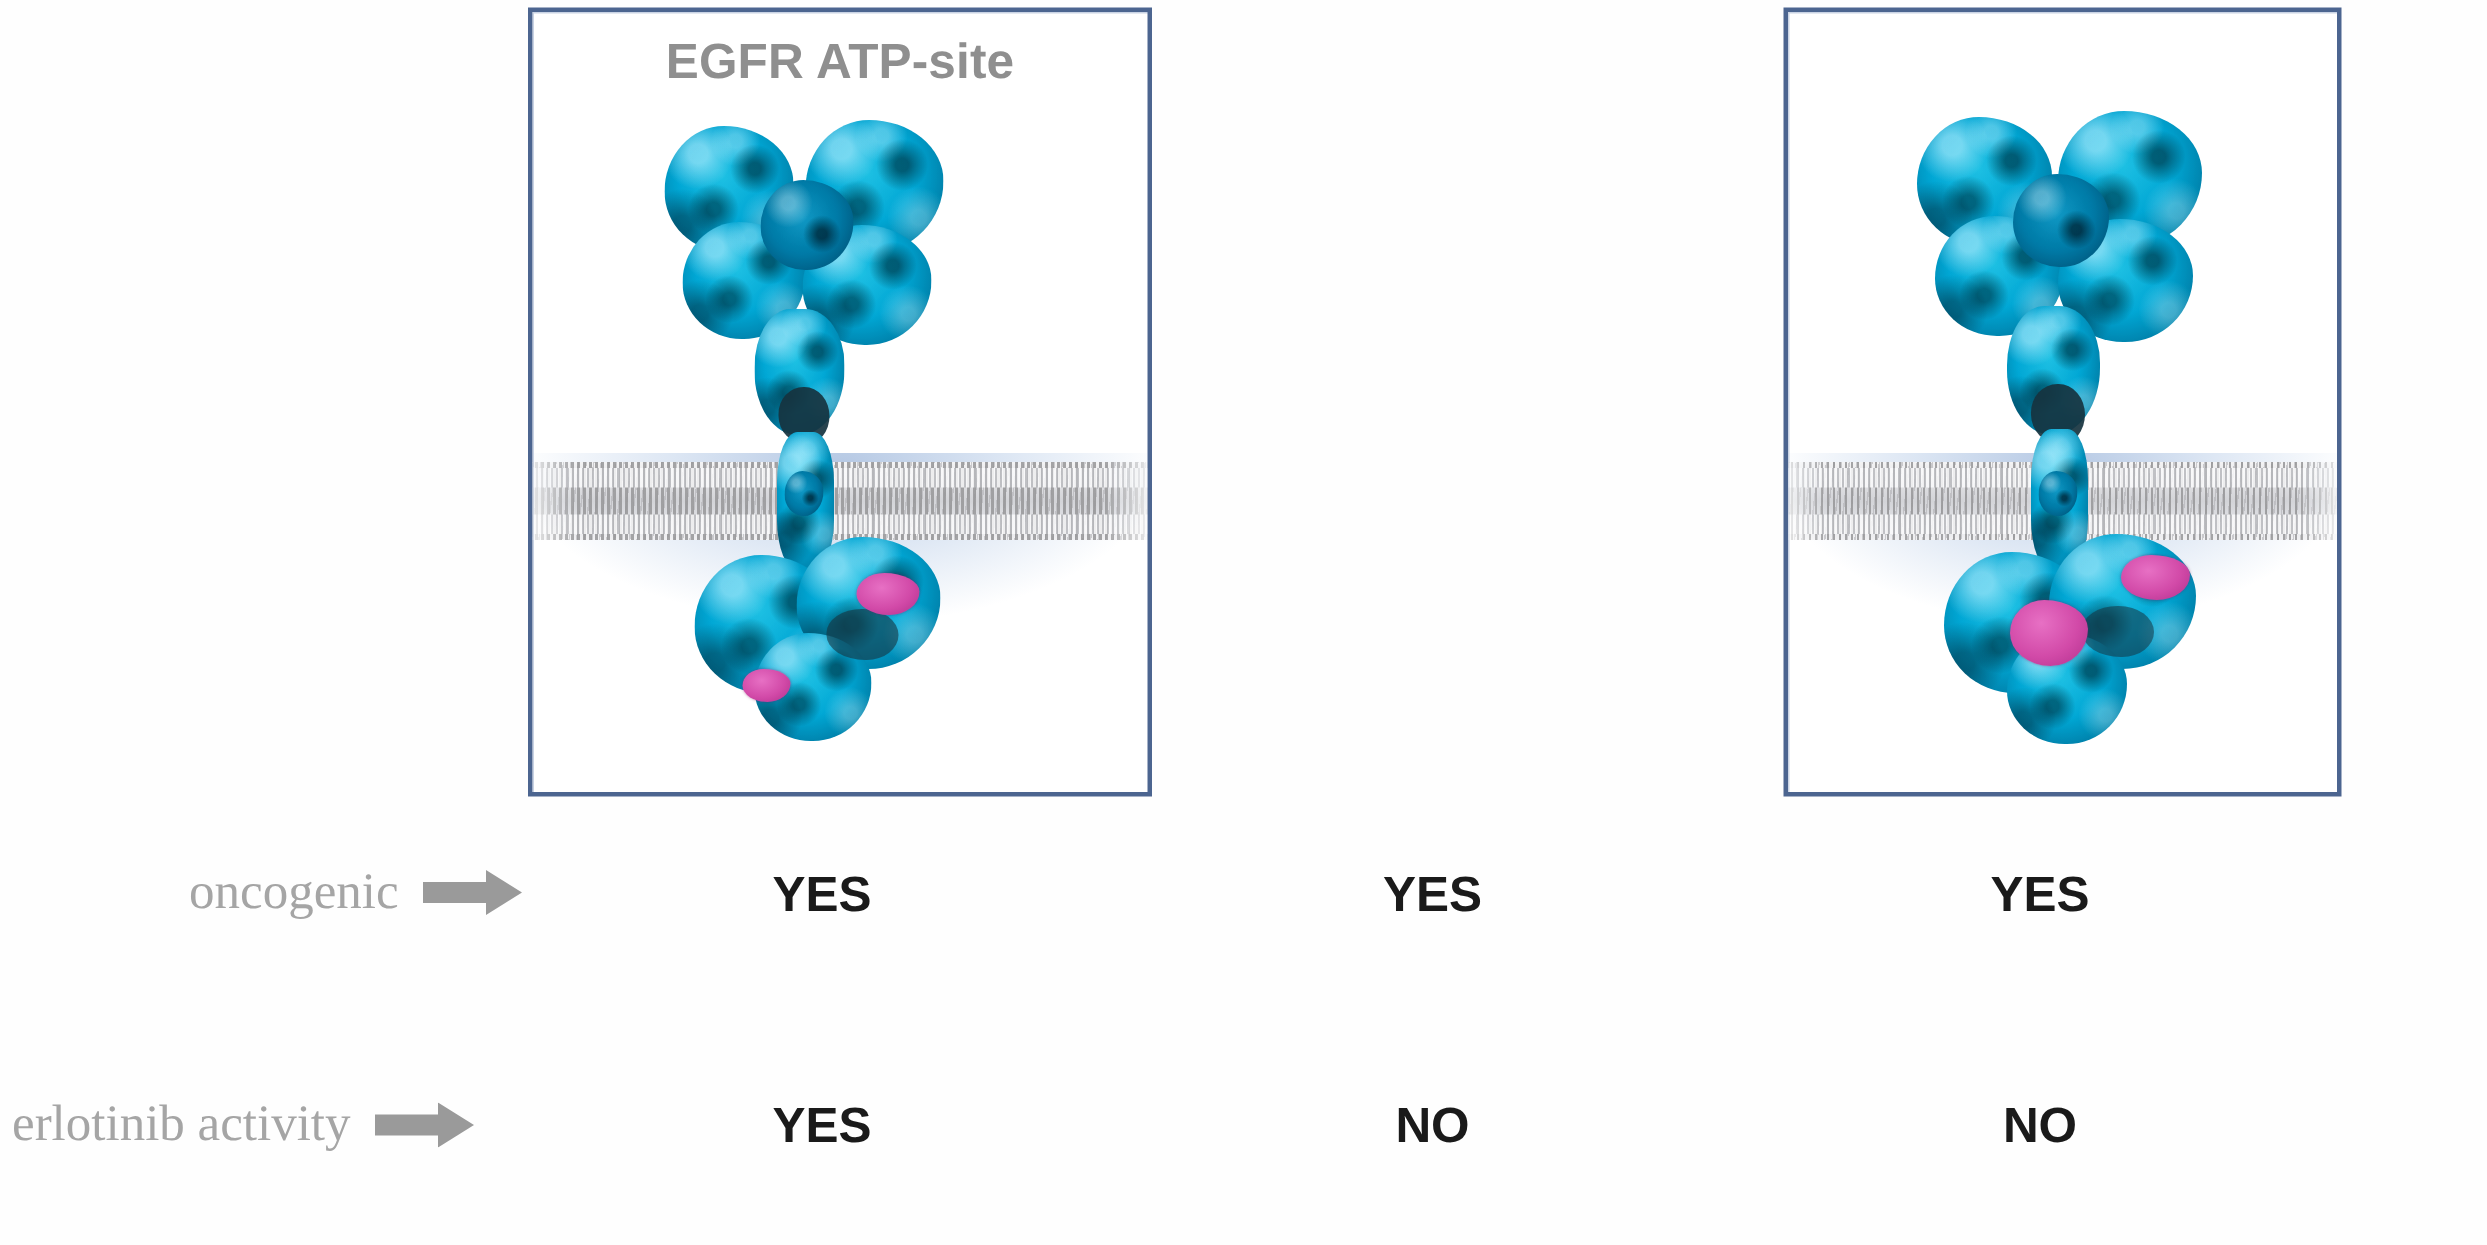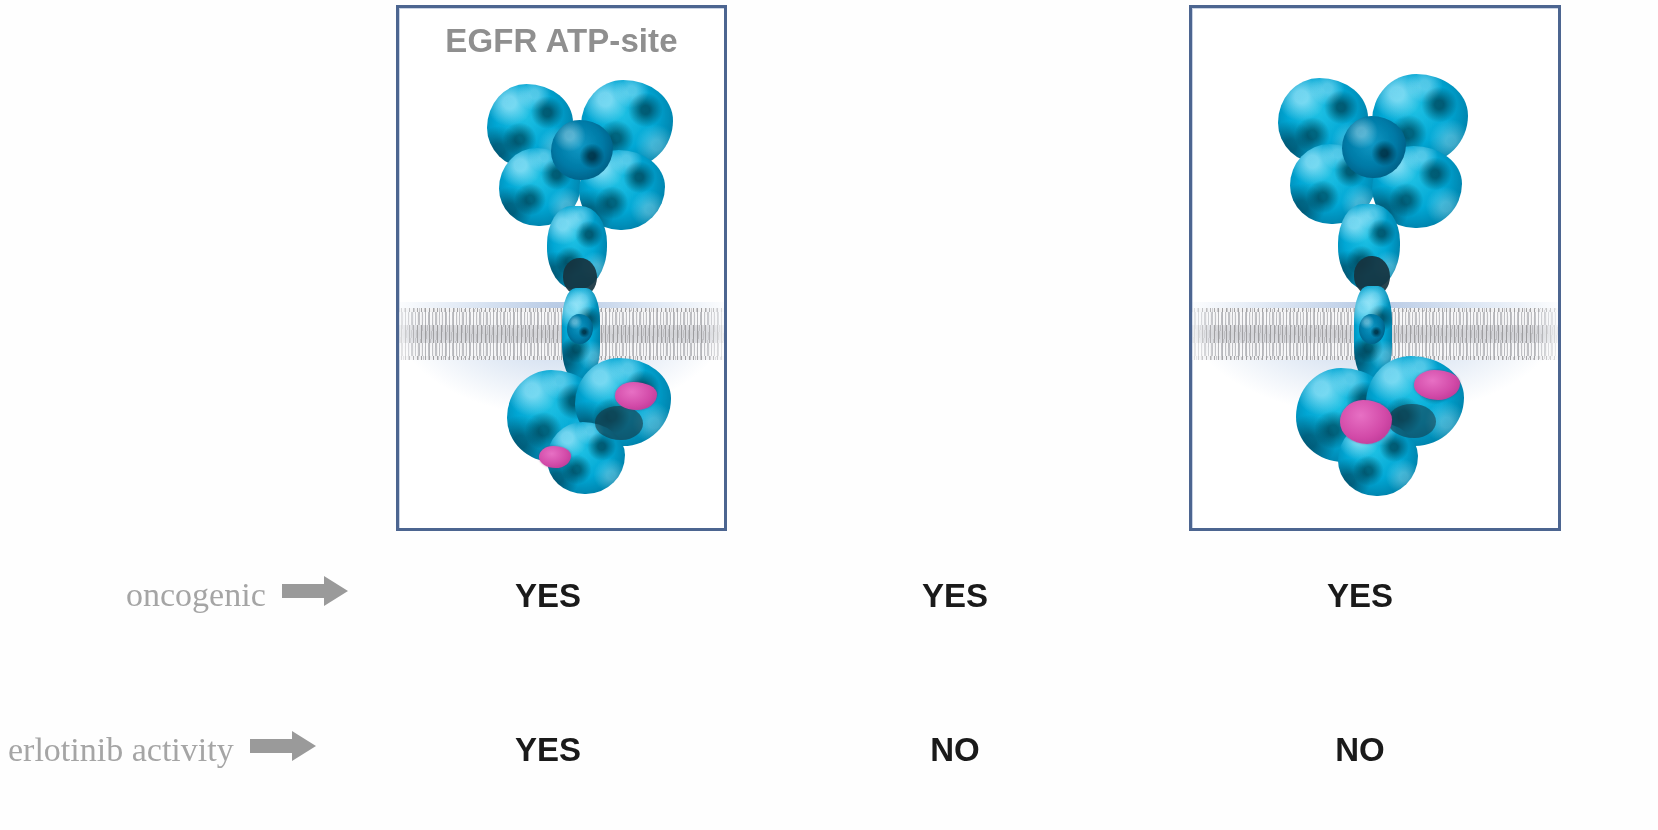--- a/index.html
+++ b/index.html
@@ -9,21 +9,21 @@
   .stage{position:absolute;inset:0;background:#fefefe;}
 
   
   .panel{position:absolute;top:5px;height:526px;border:3px solid #4c6590;
          background:#ffffff;box-sizing:border-box;
          box-shadow:1px 1px 0 #c9d3e4 inset;}
   .panel .title{position:absolute;top:14px;left:0;right:0;text-align:center;
         font-size:33px;font-weight:bold;color:#8f8f8f;letter-spacing:.1px;
         font-family:"Liberation Sans",sans-serif;}
 
-  #panel0{left:396px;width:331px;text-decoration:underline;}
+  #panel0{left:352px;width:416px;text-decoration:underline;}
   #panel1{left:783px;width:372px;}
   #panel2{left:1189px;width:372px;}
 
   
   .receptor{position:absolute;left:0;right:0;top:62px;bottom:0;overflow:hidden;}
 
   
   .cytosol{position:absolute;left:-6px;right:-6px;top:232px;height:130px;
      background:radial-gradient(ellipse 62% 100% at 50% 6%,
         rgba(120,155,205,.55) 0%, rgba(150,180,220,.33) 42%,
@@ -64,21 +64,21 @@
        radial-gradient(circle at 66% 60%, rgba(0,0,0,.48) 0 6%, rgba(0,0,0,0) 23%),
        radial-gradient(ellipse at 45% 42%, #2a93b5 0%, #18789a 50%, #0b4c66 100%);}
   .mag{position:absolute;background:
        radial-gradient(ellipse at 40% 35%, #e770c4 0%, #d24aa8 55%, #b02f8c 100%);
      border-radius:44% 56% 48% 52% / 50% 44% 56% 50%;
      box-shadow:0 0 2px rgba(120,20,90,.5);}
   .dark{position:absolute;background:#16333f;
      border-radius:50% 50% 45% 55% / 48% 52% 50% 50%;opacity:.92;}
 
   
-  .rowlabel{position:absolute;display:flex;align-items:flex-start;gap:16px;
+  .rowlabel{position:absolute;display:flex;align-items:center;gap:16px;
      color:#a5a5a5;font-size:34px;font-family:"Liberation Serif",serif;
      white-space:nowrap;}
   #lbl-onco{left:126px;top:576px;}
   #lbl-erlo{left:8px;top:731px;}
   .arrow{position:relative;width:66px;height:30px;flex:0 0 auto;}
   .arrow svg{display:block;}
 
   
   .answer{position:absolute;width:200px;text-align:center;color:#1a1a1a;
      font-size:33px;font-weight:bold;font-family:"Liberation Sans",sans-serif;}

